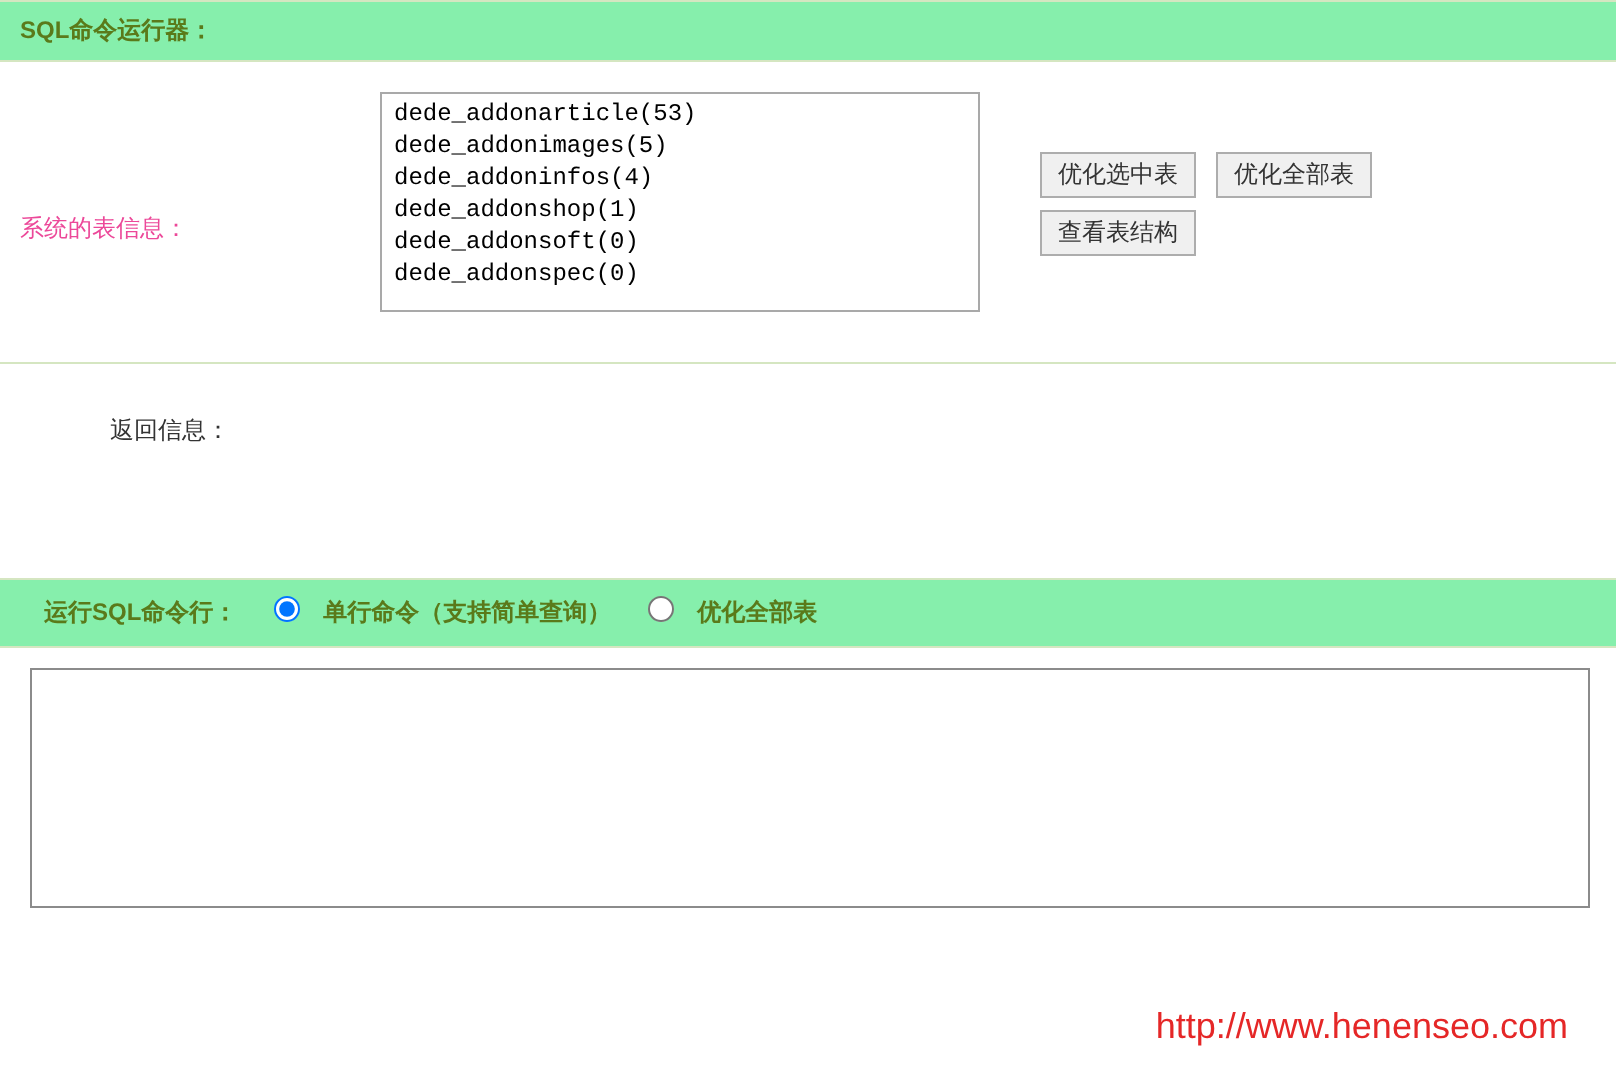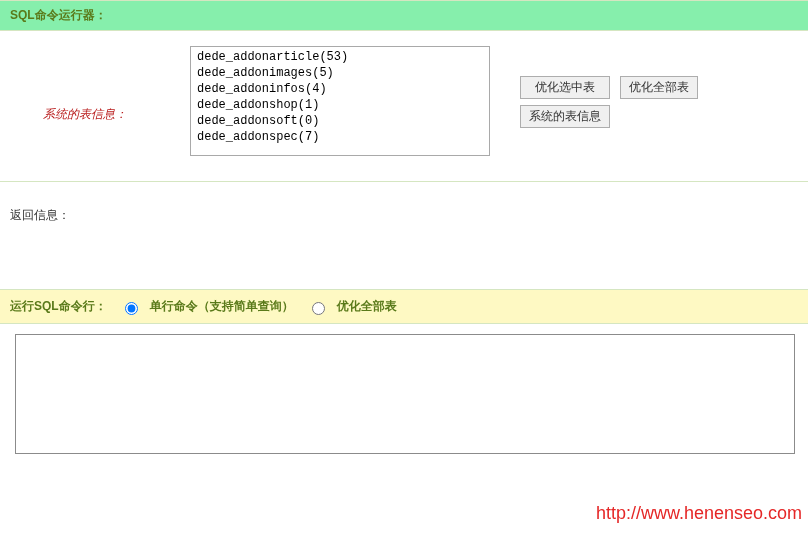--- a/index.html
+++ b/index.html
@@ -28,28 +28,26 @@
       border-right: none;
       padding: 15px 10px 25px;
     }
     .row1 {
       display: flex;
       align-items: flex-start;
       gap: 30px;
     }
     .label-col {
       width: 150px;
-      text-align: center;
       padding-top: 60px;
-      color: #b91c1c;
-      font-style: italic;
+      color: #ec4899;
     }
     .label-col2 {
       width: 150px;
-      text-align: left;
+      text-align: center;
       padding-top: 0;
       color: #333;
     }
     .table-list {
       width: 300px;
       height: 110px;
       border: 1px solid #a9a9a9;
       background: #fff;
       font-family: Liberation Mono, monospace;
       font-size: 12px;
@@ -73,46 +71,46 @@
       font-size: 12px;
       cursor: pointer;
       color: #333;
       min-width: 74px;
       text-align: center;
     }
     .section-return {
       padding: 25px 10px 65px;
     }
     .command-row {
-      background: #fef9c3;
+      background: #86efac;
       border-top: 1px solid #d5e6c1;
       border-bottom: 1px solid #d5e6c1;
-      padding: 8px 10px;
+      padding: 8px 22px;
       color: #5a7a1a;
       font-weight: bold;
       display: flex;
-      align-items: flex-end;
+      align-items: flex-start;
       gap: 10px;
     }
     .command-row input[type="radio"] { margin: 0 2px 0 8px; }
     .textarea-wrap {
       padding: 10px 0 0 15px;
     }
     .sql-textarea {
       width: 780px;
       height: 120px;
       border: 1px solid #8b8b8b;
       padding: 4px;
       font-family: inherit;
       font-size: 12px;
       resize: none;
     }
     .watermark {
       position: absolute;
-      right: 6px;
+      right: 24px;
       bottom: 12px;
       color: #e52727;
       font-size: 18px;
       font-family: Arial, sans-serif;
     }
   </style>
 </head>
 <body>
 
 <div class="panel-header">
@@ -121,26 +119,26 @@
 
 <div class="section">
   <div class="row1">
     <div class="label-col">系统的表信息：</div>
     <div class="table-list">
       <div>dede_addonarticle(53)</div>
       <div>dede_addonimages(5)</div>
       <div>dede_addoninfos(4)</div>
       <div>dede_addonshop(1)</div>
       <div>dede_addonsoft(0)</div>
-      <div>dede_addonspec(7)</div>
+      <div>dede_addonspec(0)</div>
     </div>
     <div class="button-grid">
       <button class="btn">优化选中表</button>
       <button class="btn">优化全部表</button>
-      <button class="btn">系统的表信息</button>
+      <button class="btn">查看表结构</button>
     </div>
   </div>
 </div>
 
 <div class="section-return">
   <div class="label-col2">返回信息：</div>
 </div>
 
 <div class="command-row">
   <span>运行SQL命令行：</span>

